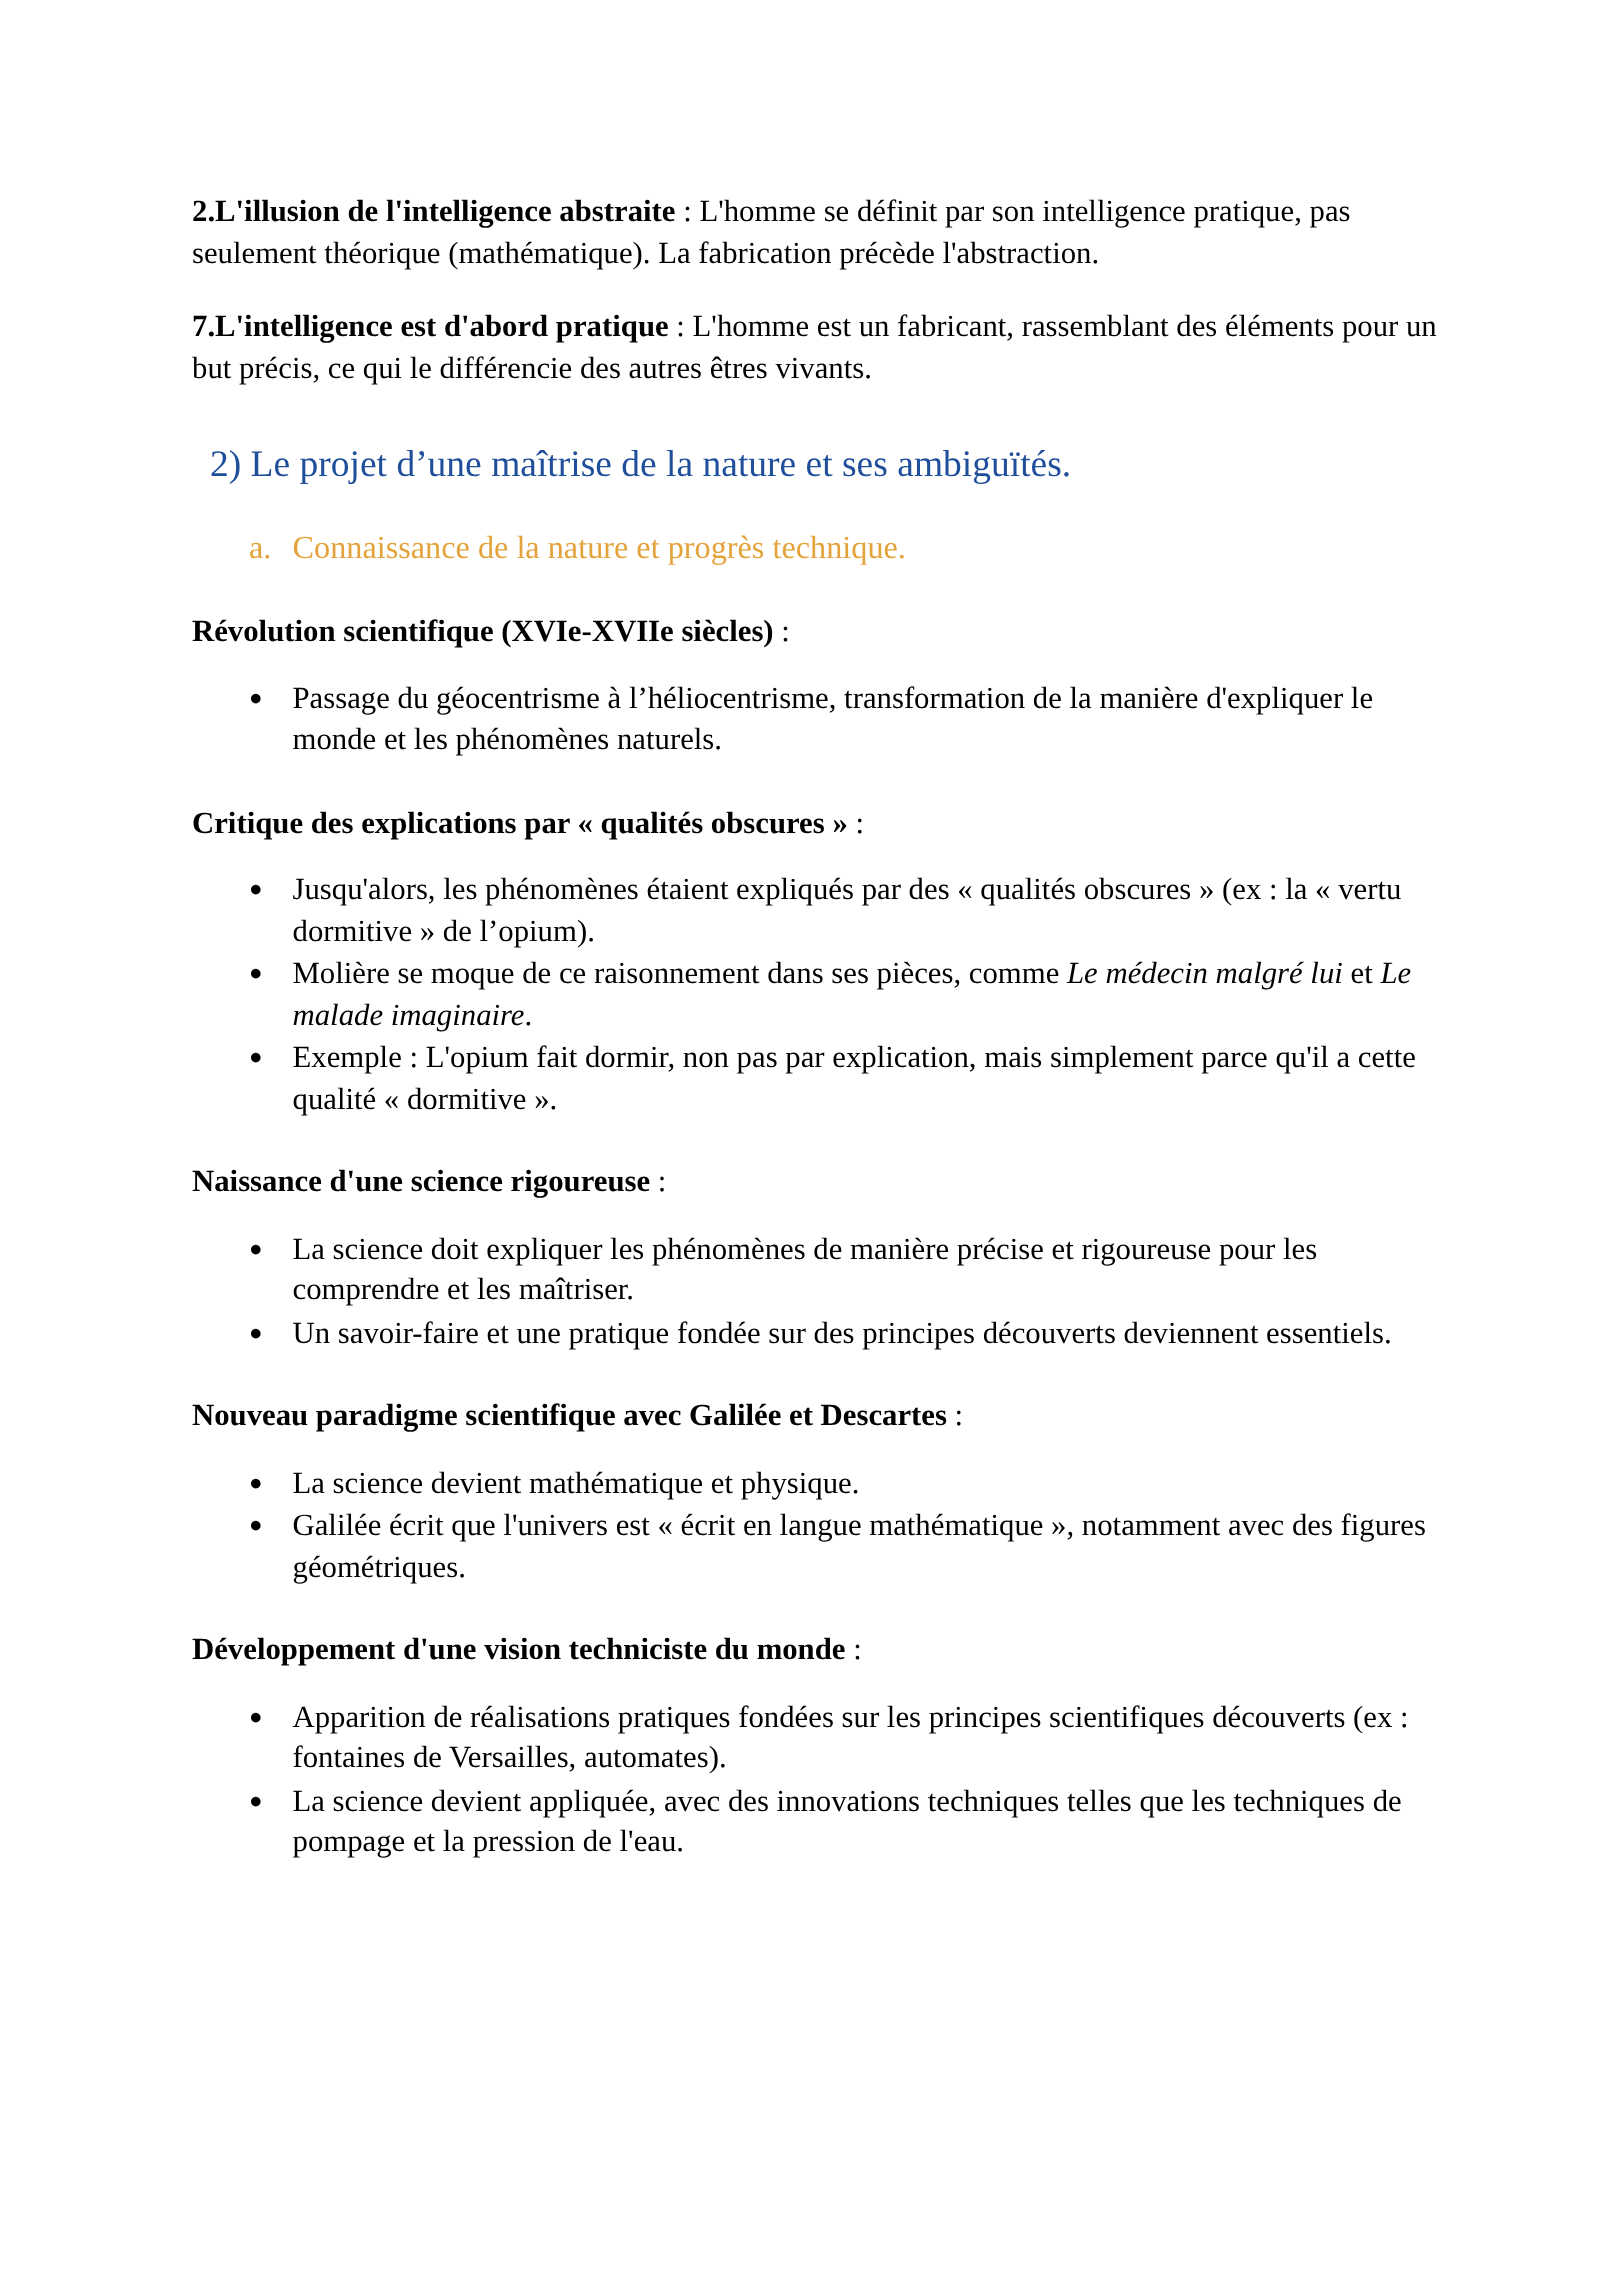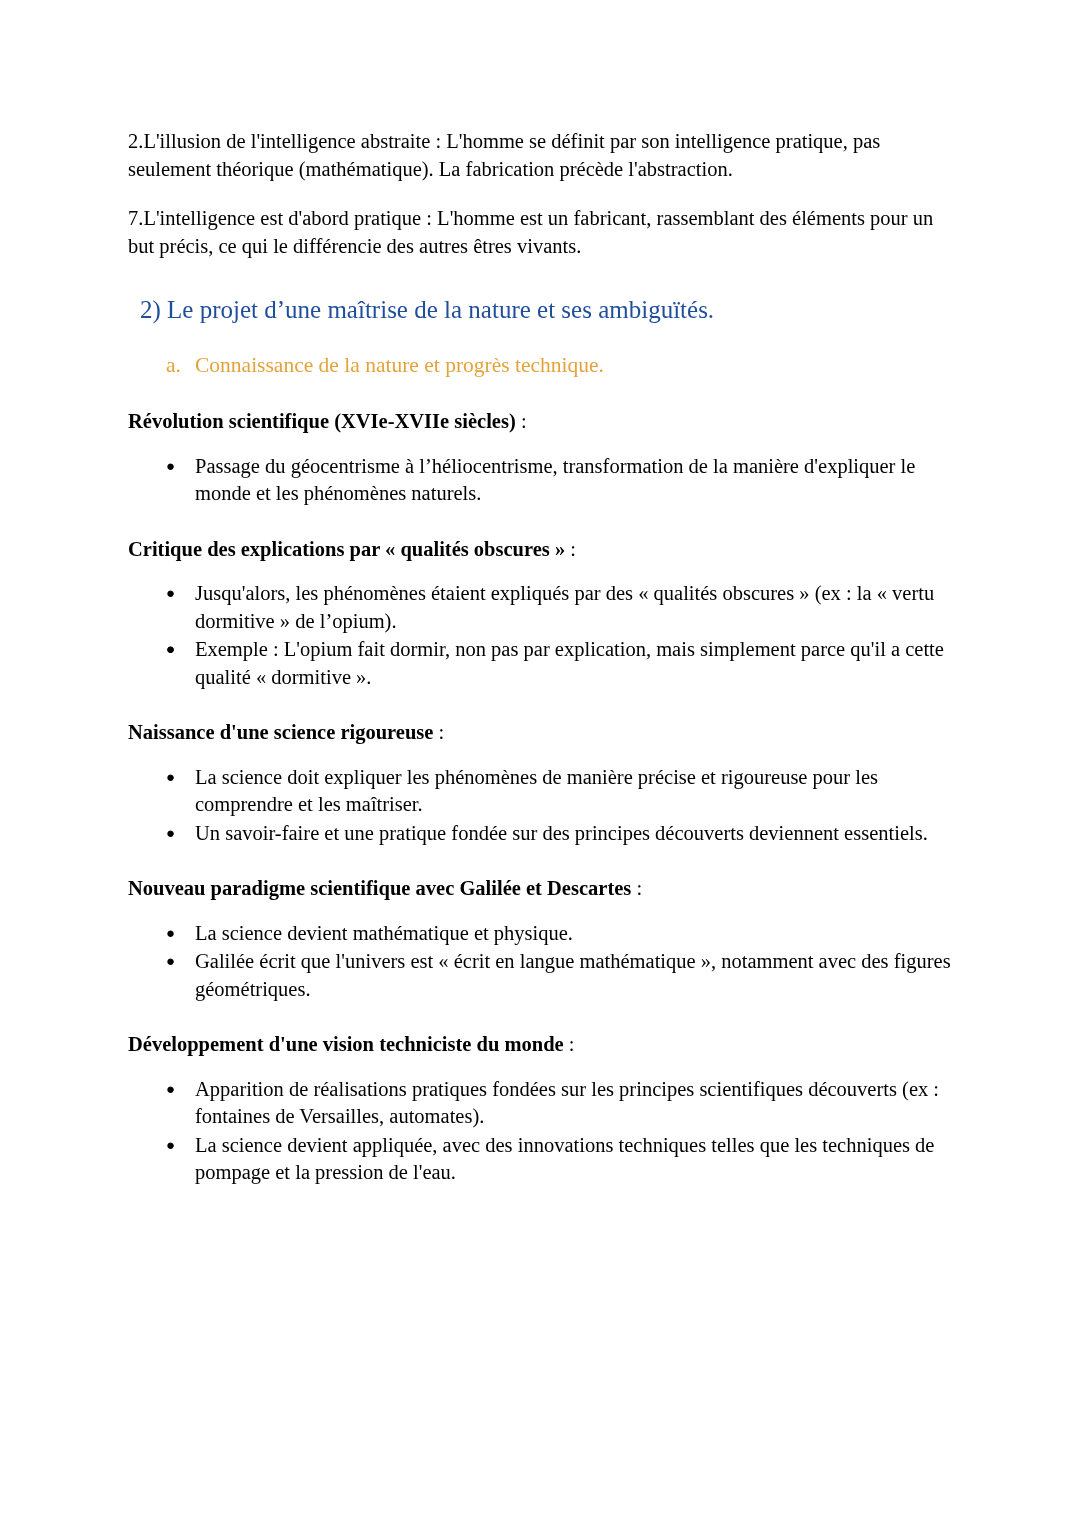--- a/index.html
+++ b/index.html
@@ -32,21 +32,21 @@
   .para {
     font-size: 20.5px;
     line-height: 27.5px;
     margin: 0 0 22px 0;
     text-align: left;
     color: #000;
   }
   .para:last-child { margin-bottom: 0; }
 
   .lead {
-    font-weight: normal;
+    font-weight: bold;
   }
 
   
   .heading-blue {
     font-size: 25px;
     line-height: 32px;
     color: #1f4e9b;
     font-weight: normal;
     margin: 34px 0 0 12px;
   }
@@ -127,21 +127,21 @@
     </ol>
 
     <div id="content-blocks">
         <p class="head-bold"><span>Révolution scientifique (XVIe-XVIIe siècles)</span><span class="colon"> :</span></p>
         <ul class="bullets">
           <li><span class="dot">●</span><span><span>Passage du géocentrisme à l’héliocentrisme, transformation de la manière d'expliquer le monde et les phénomènes naturels.</span></span></li>
         </ul>
         <p class="head-bold"><span>Critique des explications par « qualités obscures »</span><span class="colon"> :</span></p>
         <ul class="bullets">
           <li><span class="dot">●</span><span><span>Jusqu'alors, les phénomènes étaient expliqués par des « qualités obscures » (ex : la « vertu dormitive » de l’opium).</span></span></li>
-          <li><span class="dot">●</span></li>
+          <li><span class="dot">●</span><span><span>Molière se moque de ce raisonnement dans ses pièces, comme </span><em class="title-work">Le médecin malgré lui</em><span> et </span><em class="title-work">Le malade imaginaire</em><span>.</span></span></li>
           <li><span class="dot">●</span><span><span>Exemple : L'opium fait dormir, non pas par explication, mais simplement parce qu'il a cette qualité « dormitive ».</span></span></li>
         </ul>
         <p class="head-bold"><span>Naissance d'une science rigoureuse</span><span class="colon"> :</span></p>
         <ul class="bullets">
           <li><span class="dot">●</span><span><span>La science doit expliquer les phénomènes de manière précise et rigoureuse pour les comprendre et les maîtriser.</span></span></li>
           <li><span class="dot">●</span><span><span>Un savoir-faire et une pratique fondée sur des principes découverts deviennent essentiels.</span></span></li>
         </ul>
         <p class="head-bold"><span>Nouveau paradigme scientifique avec Galilée et Descartes</span><span class="colon"> :</span></p>
         <ul class="bullets">
           <li><span class="dot">●</span><span><span>La science devient mathématique et physique.</span></span></li>

